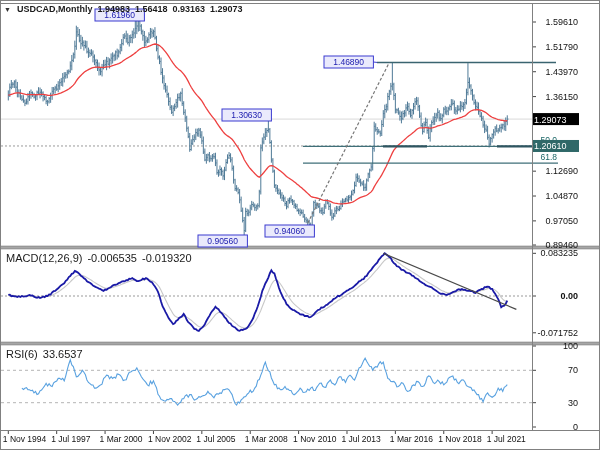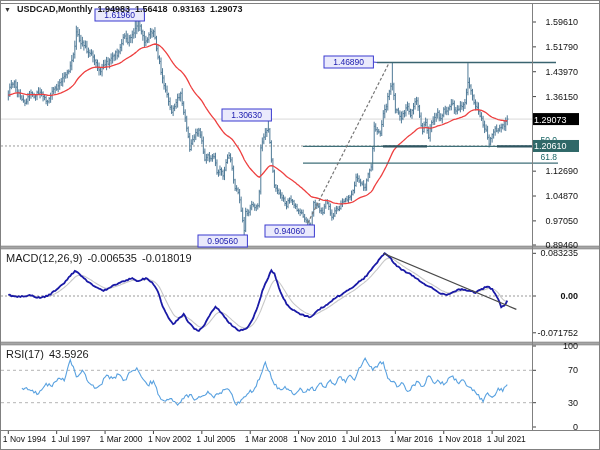--- a/index.html
+++ b/index.html
@@ -165,21 +165,21 @@
     <span>USDCAD,Monthly</span>
     <span>1.94983</span>
     <span>1.56418</span>
     <span>0.93163</span>
     <span>1.29073</span>
   </div>
 
   <div class="indlbl" id="macdlbl">
     <span>MACD(12,26,9)</span>
     <span>-0.006535</span>
-    <span>-0.018019</span>
+    <span>-0.019320</span>
   </div>
 
   <div class="indlbl" id="rsilbl">
-    <span>RSI(17)</span>
-    <span>43.5926</span>
+    <span>RSI(6)</span>
+    <span>33.6537</span>
   </div>
 
 </div>
 
 </body></html>

